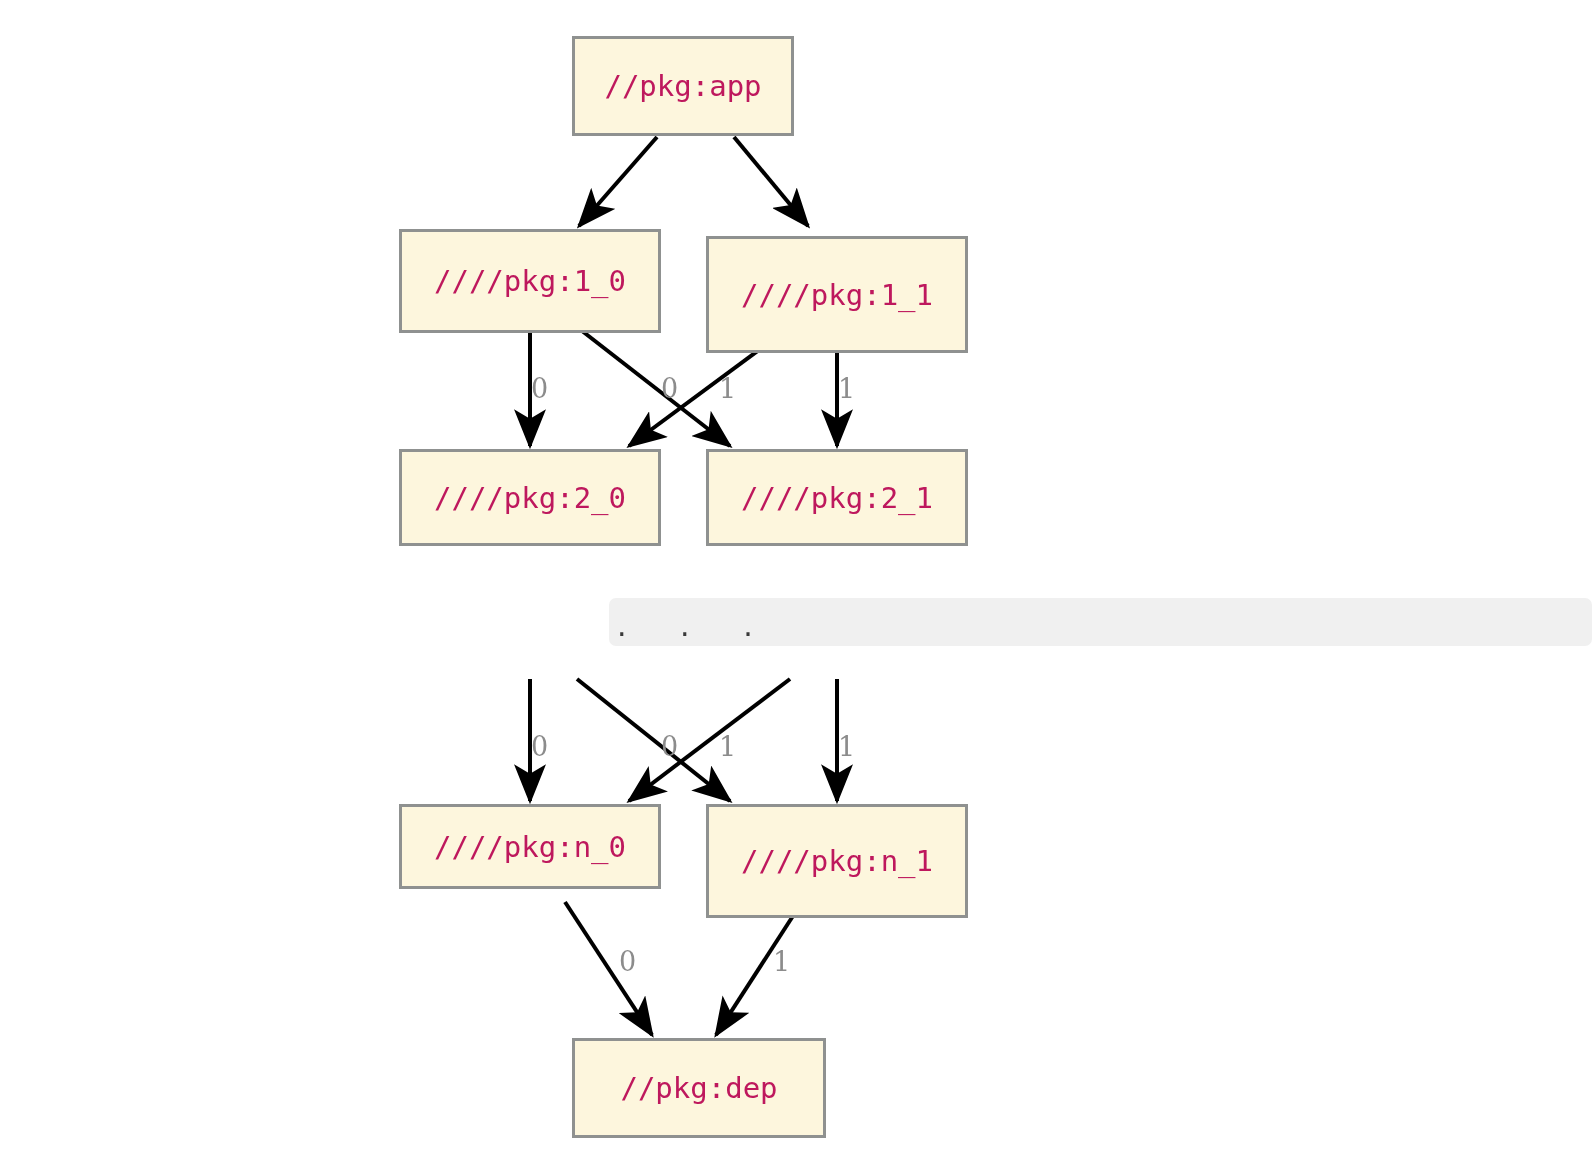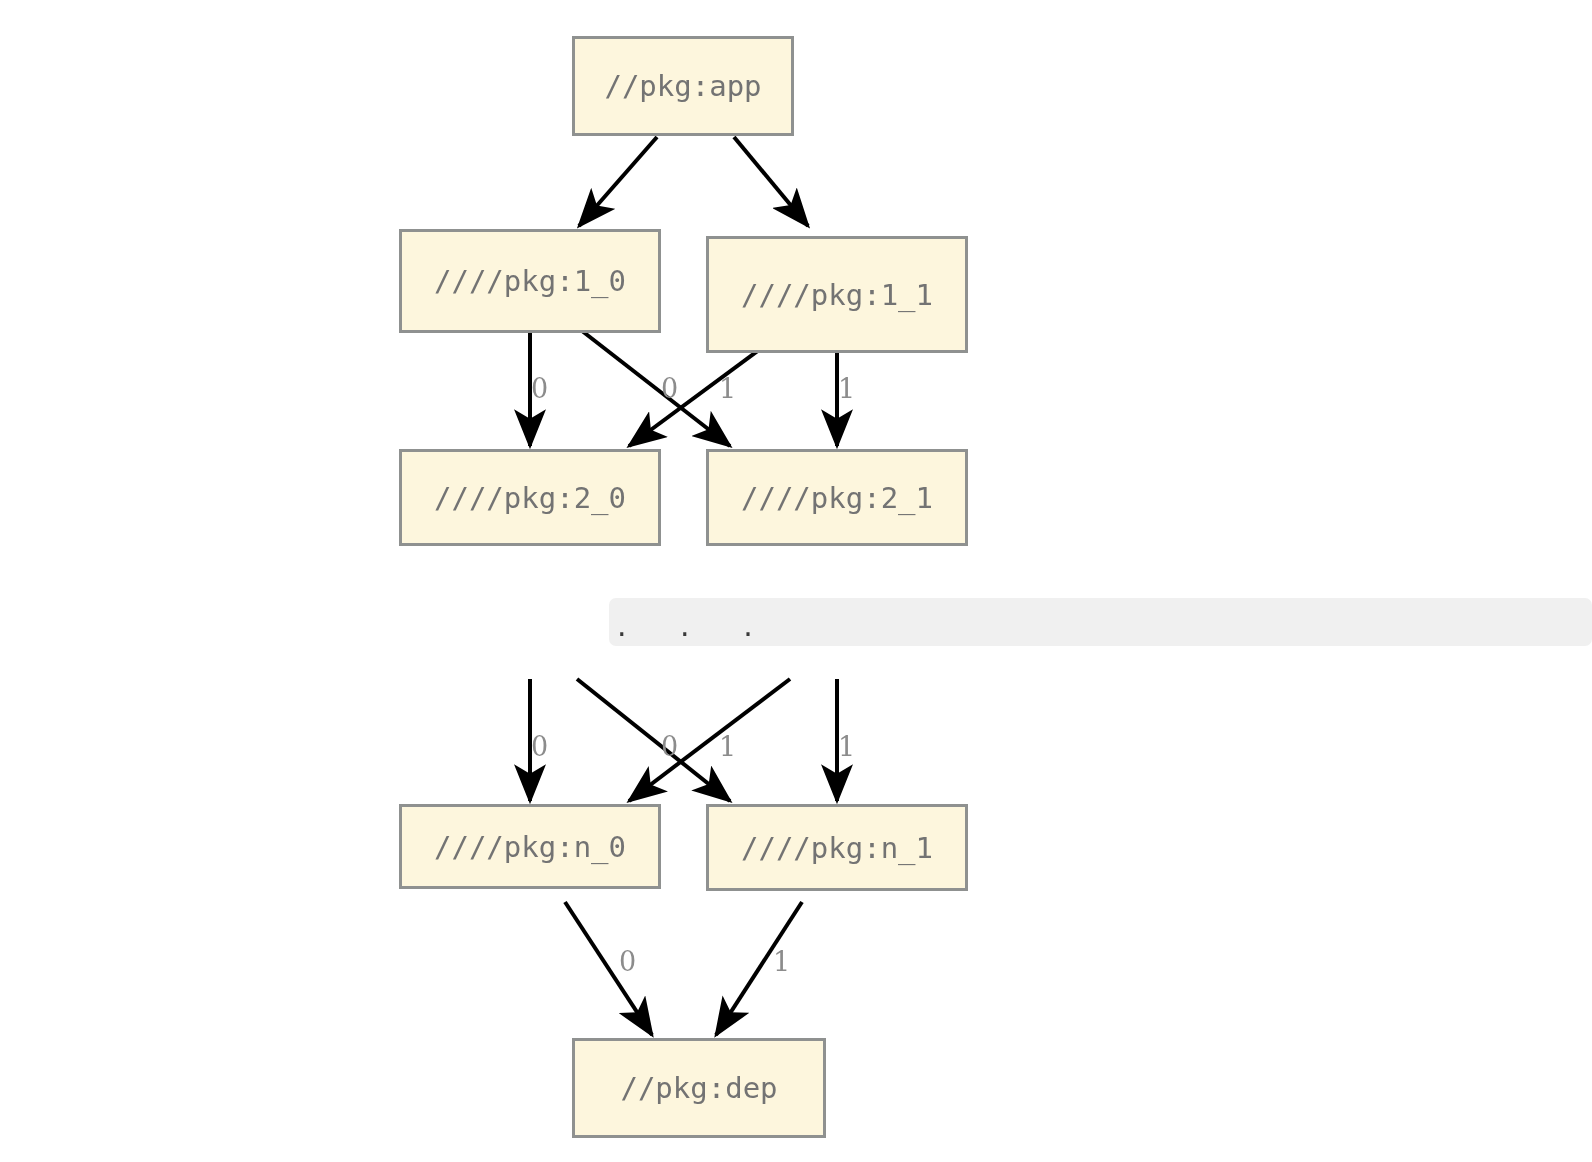--- a/index.html
+++ b/index.html
@@ -29,21 +29,21 @@
     box-sizing: border-box;
     background: #fdf6dd;
     border: 3px solid #8f9190;
     display: flex;
     align-items: center;
     justify-content: center;
   }
   .node-label {
     font-family: "DejaVu Sans Mono", monospace;
     font-size: 29px;
-    color: #737373;
+    color: #be185d;
     letter-spacing: 0px;
     white-space: pre;
   }
   .edge-label {
     position: absolute;
     font-family: "DejaVu Serif", serif;
     font-size: 27px;
     color: #8c8c8c;
     white-space: pre;
     line-height: 1;
@@ -102,21 +102,21 @@
       </div>
       <div class="node-box" style="left: 399px; top: 449px; width: 262px; height: 97px; background: rgb(253, 246, 221); border-color: rgb(143, 145, 144);">
         <span class="node-label">////pkg:2_0</span>
       </div>
       <div class="node-box" style="left: 706px; top: 449px; width: 262px; height: 97px; background: rgb(253, 246, 221); border-color: rgb(143, 145, 144); align-items: center;">
         <span class="node-label">////pkg:2_1</span>
       </div>
       <div class="node-box" style="left: 399px; top: 804px; width: 262px; height: 85px; background: rgb(253, 246, 221); border-color: rgb(143, 145, 144);">
         <span class="node-label">////pkg:n_0</span>
       </div>
-      <div class="node-box" style="left: 706px; top: 804px; width: 262px; height: 87px; background: rgb(253, 246, 221); border-color: rgb(143, 145, 144);">
+      <div class="node-box" style="left: 706px; top: 804px; width: 262px; height: 114px; background: rgb(253, 246, 221); border-color: rgb(143, 145, 144);">
         <span class="node-label">////pkg:n_1</span>
       </div>
       <div class="node-box" style="left: 572px; top: 1038px; width: 254px; height: 100px; background: rgb(253, 246, 221); border-color: rgb(143, 145, 144);">
         <span class="node-label">//pkg:dep</span>
       </div>
     </div>
 
   <div id="labels-group">
       <div class="edge-label" style="left: 531px; top: 375px; color: rgb(140, 140, 140);">0</div>
       <div class="edge-label" style="left: 719px; top: 375px; color: rgb(140, 140, 140);">1</div>

